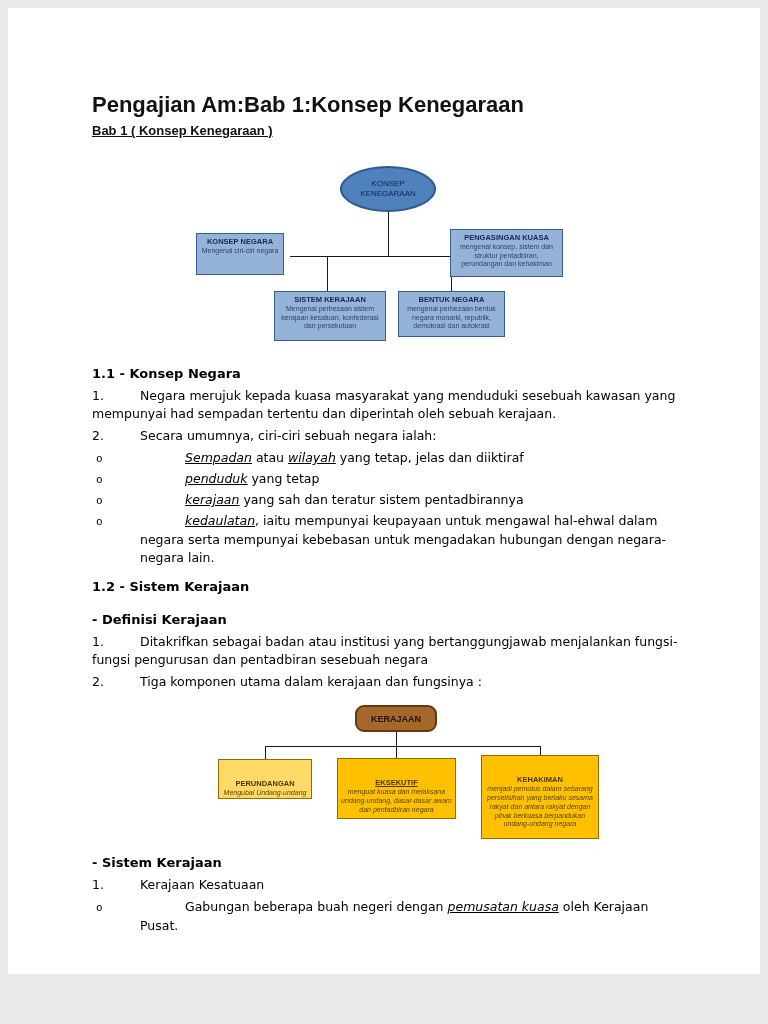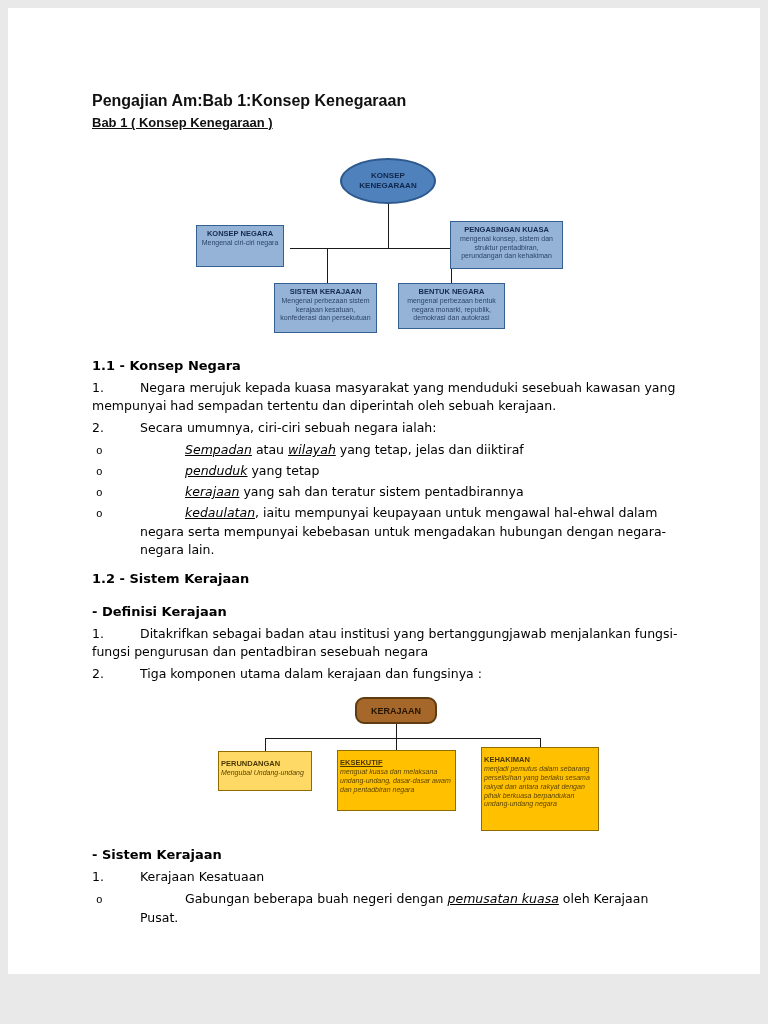--- a/index.html
+++ b/index.html
@@ -1,39 +1,39 @@
 <!DOCTYPE html>
 <html><head>
 <meta charset="utf-8">
 <style>
   html,body{margin:0;padding:0}
   body{width:768px;height:1024px;background:#e9e9e9;font-family:"DejaVu Sans","Liberation Sans",sans-serif;color:#000;overflow:hidden}
   .page{box-sizing:border-box;width:752px;height:966px;margin:8px auto 0;background:#fff;padding:84px 76px 0 84px}
-  .h1{font-size:16px;font-weight:bold;font-family:"Liberation Sans",sans-serif;margin:0 0 5px;color:#111}
+  .h1{font-size:22px;font-weight:bold;font-family:"Liberation Sans",sans-serif;margin:0 0 5px;color:#111}
   .h2{font-size:13px;font-weight:bold;text-decoration:underline;font-family:"Liberation Sans",sans-serif;margin:0 0 22px;color:#111}
   .h3{font-size:13px;font-weight:bold;margin:12px 0 6px}
   .h3.sp{margin-top:18px}
   .li1{font-size:12.5px;line-height:18px;margin:4px 0}
   .li1 .num{display:inline-block;width:48px}
   .li2{font-size:12.5px;line-height:18px;margin:2px 0;padding-left:48px;text-indent:-22px}
   .li2 .marker{display:inline-block;width:67px;font-size:11px;font-family:"DejaVu Sans Mono",monospace}
   .ui{font-style:italic;text-decoration:underline}
   .hline,.vline{position:absolute;background:#1a1a1a}
   .hline{height:1px}
   .vline{width:1px}
   
   .d1{position:relative;width:420px;height:192px;margin:20px 0 14px 96px;font-family:"Liberation Sans",sans-serif}
-  .ellipse{position:absolute;left:152px;top:6px;width:96px;height:46px;background:#4f81bd;border:2px solid #2e5a8f;border-radius:50%;display:flex;flex-direction:column;align-items:center;justify-content:center;text-align:center;font-size:8px;font-weight:bold;color:#10264a;line-height:1.3;box-sizing:border-box}
+  .ellipse{position:absolute;left:152px;top:6px;width:96px;height:46px;background:#4f81bd;border:2px solid #2e5a8f;border-radius:50%;display:flex;flex-direction:column;align-items:center;justify-content:center;text-align:center;font-size:8px;font-weight:normal;color:#10264a;line-height:1.3;box-sizing:border-box}
   .d1box{position:absolute;background:#95b3d7;border:1.5px solid #376092;box-sizing:border-box;text-align:center;padding:3px 2px;line-height:1.22}
   .d1box .t{font-size:7.5px;font-weight:bold;color:#14294d}
   .d1box .b{font-size:7px;color:#2b4568;margin-top:1px}
   
   .d2{position:relative;width:400px;height:142px;margin:10px 0 10px 118px;font-family:"Liberation Sans",sans-serif}
   .d2root{position:absolute;left:145px;top:4px;width:82px;height:27px;background:#a5682a;border:2px solid #5f3c10;border-radius:9px;display:flex;align-items:center;justify-content:center;font-size:9px;font-weight:bold;color:#241300;box-sizing:border-box}
-  .d2box{position:absolute;border:1.5px solid #8f6b00;box-sizing:border-box;text-align:left;padding:7px 2px;line-height:1.25}
+  .d2box{position:absolute;border:1.5px solid #8f6b00;box-sizing:border-box;text-align:center;padding:19px 2px;line-height:1.25}
   .d2box .t{font-size:7.5px;font-weight:bold;color:#4a3800}
   .d2box .b{font-size:7px;font-style:italic;color:#5c4500;margin-top:1px}
   .d2box.b1{background:#ffd966}
   .d2box.b2{background:#ffc000}
   .d2box.b3{background:#ffc000}
   .d2box.b2 .t{text-decoration:underline}
 </style>
 </head>
 <body>
 
@@ -56,21 +56,21 @@
     <div class="d1box" style="left:8px;top:73px;width:88px;height:42px">
       <div class="t">KONSEP NEGARA</div>
       <div class="b">Mengenal ciri-ciri negara</div>
     </div>
 
     <div class="d1box" style="left:262px;top:69px;width:113px;height:48px">
       <div class="t">PENGASINGAN KUASA</div>
       <div class="b">mengenai konsep, sistem dan struktur pentadbiran, perundangan dan kehakiman</div>
     </div>
 
-    <div class="d1box" style="left:86px;top:131px;width:103px;height:50px">
+    <div class="d1box" style="left:86px;top:131px;width:112px;height:50px">
       <div class="t">SISTEM KERAJAAN</div>
       <div class="b">Mengenai perbezaan sistem kerajaan kesatuan, konfederasi dan persekutuan</div>
     </div>
 
     <div class="d1box" style="left:210px;top:131px;width:107px;height:46px">
       <div class="t">BENTUK NEGARA</div>
       <div class="b">mengenai perbezaan bentuk negara monarki, republik, demokrasi dan autokrasi</div>
     </div>
   </div>
 

